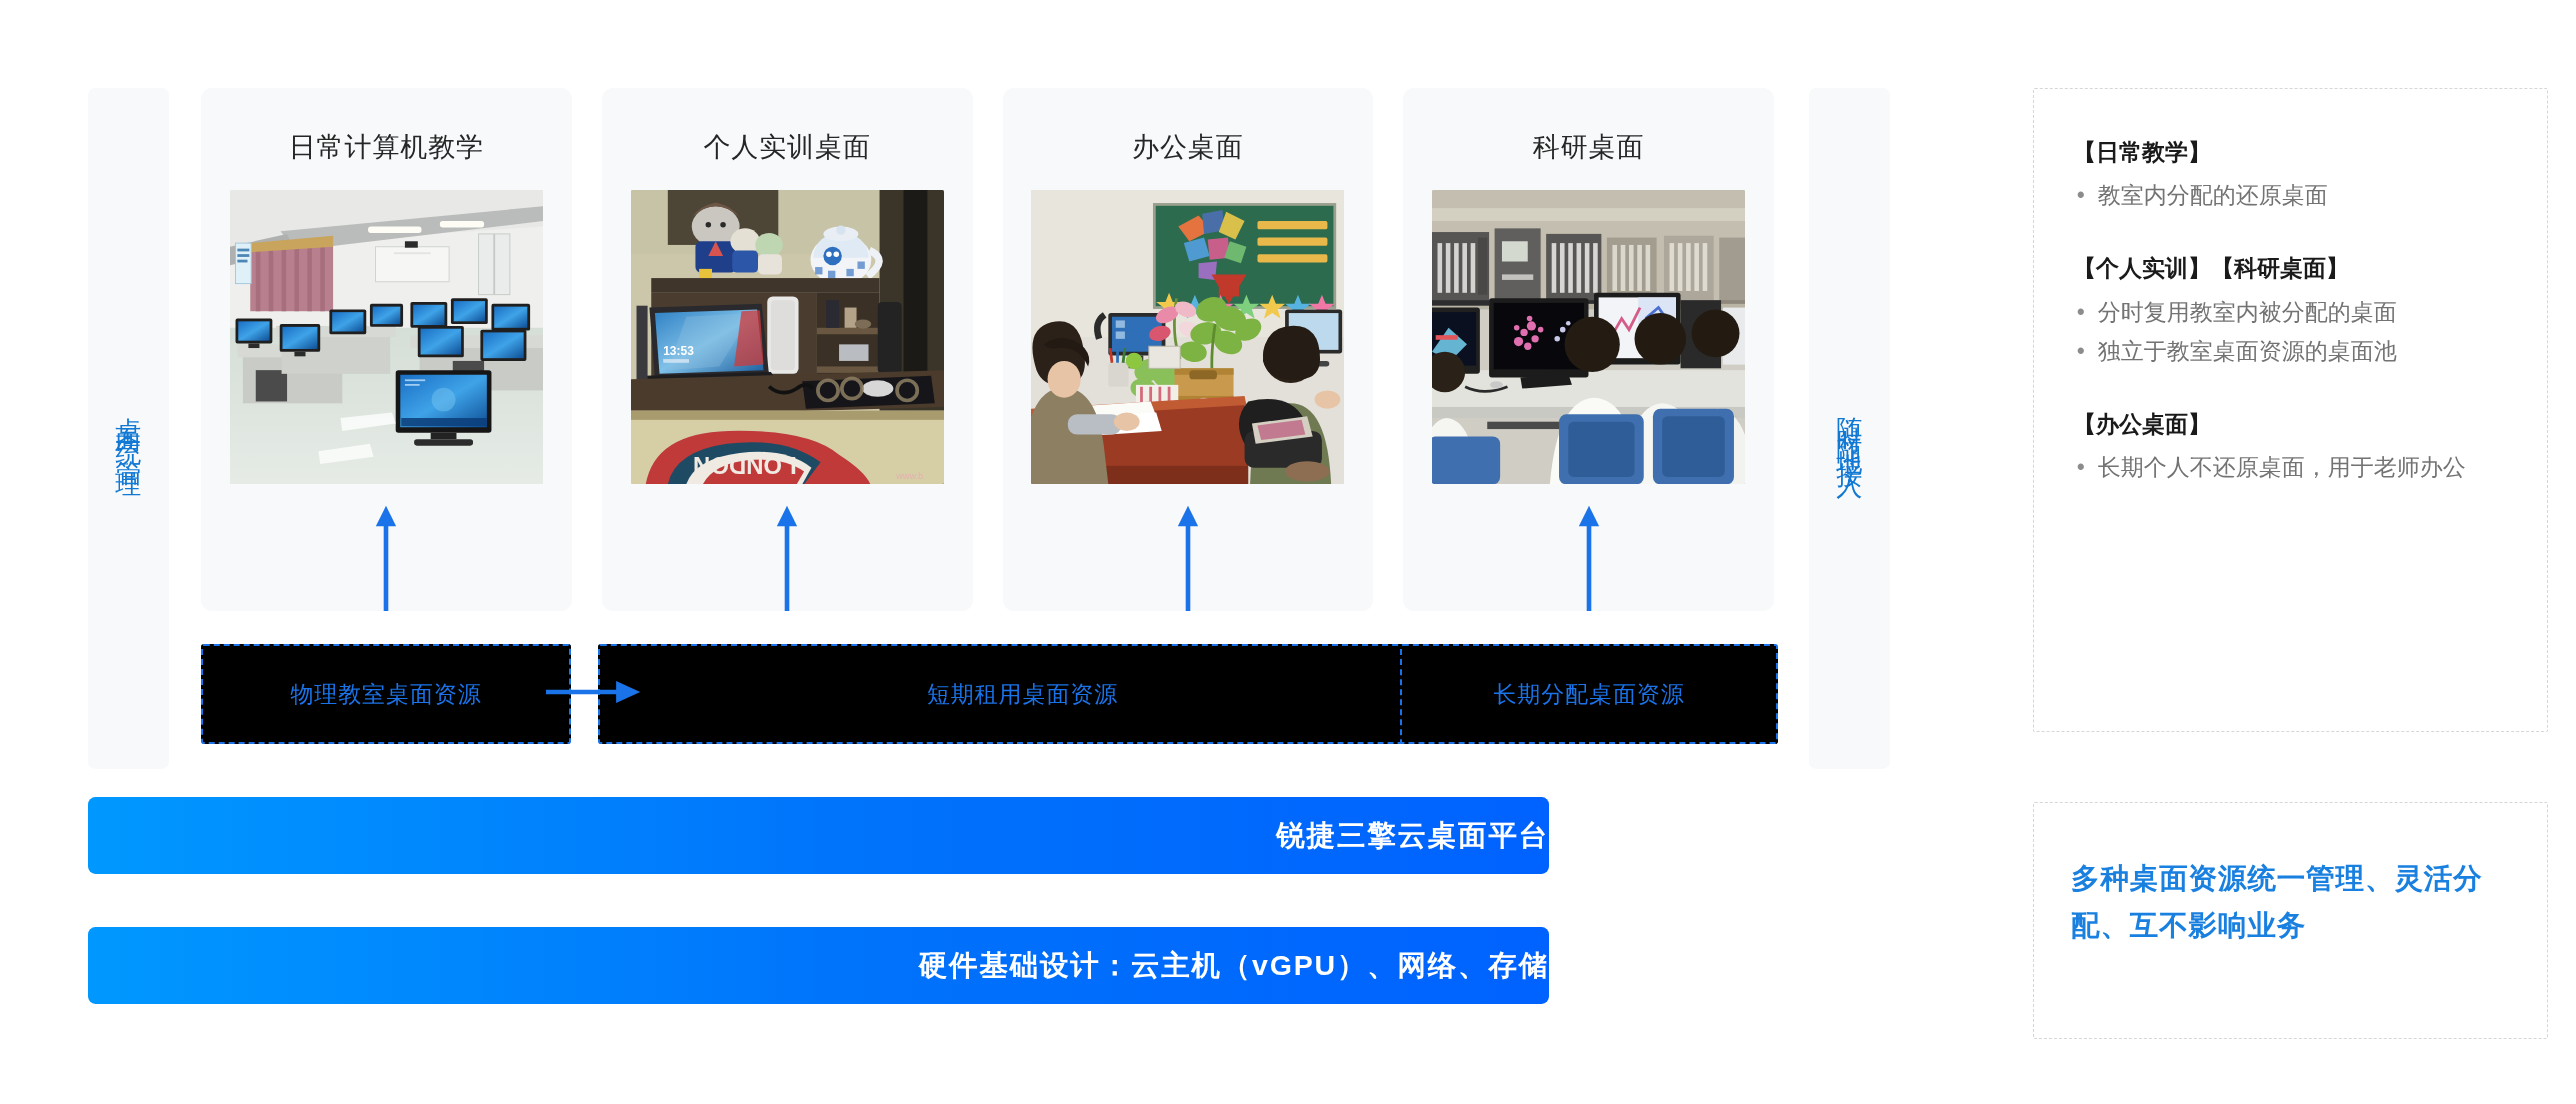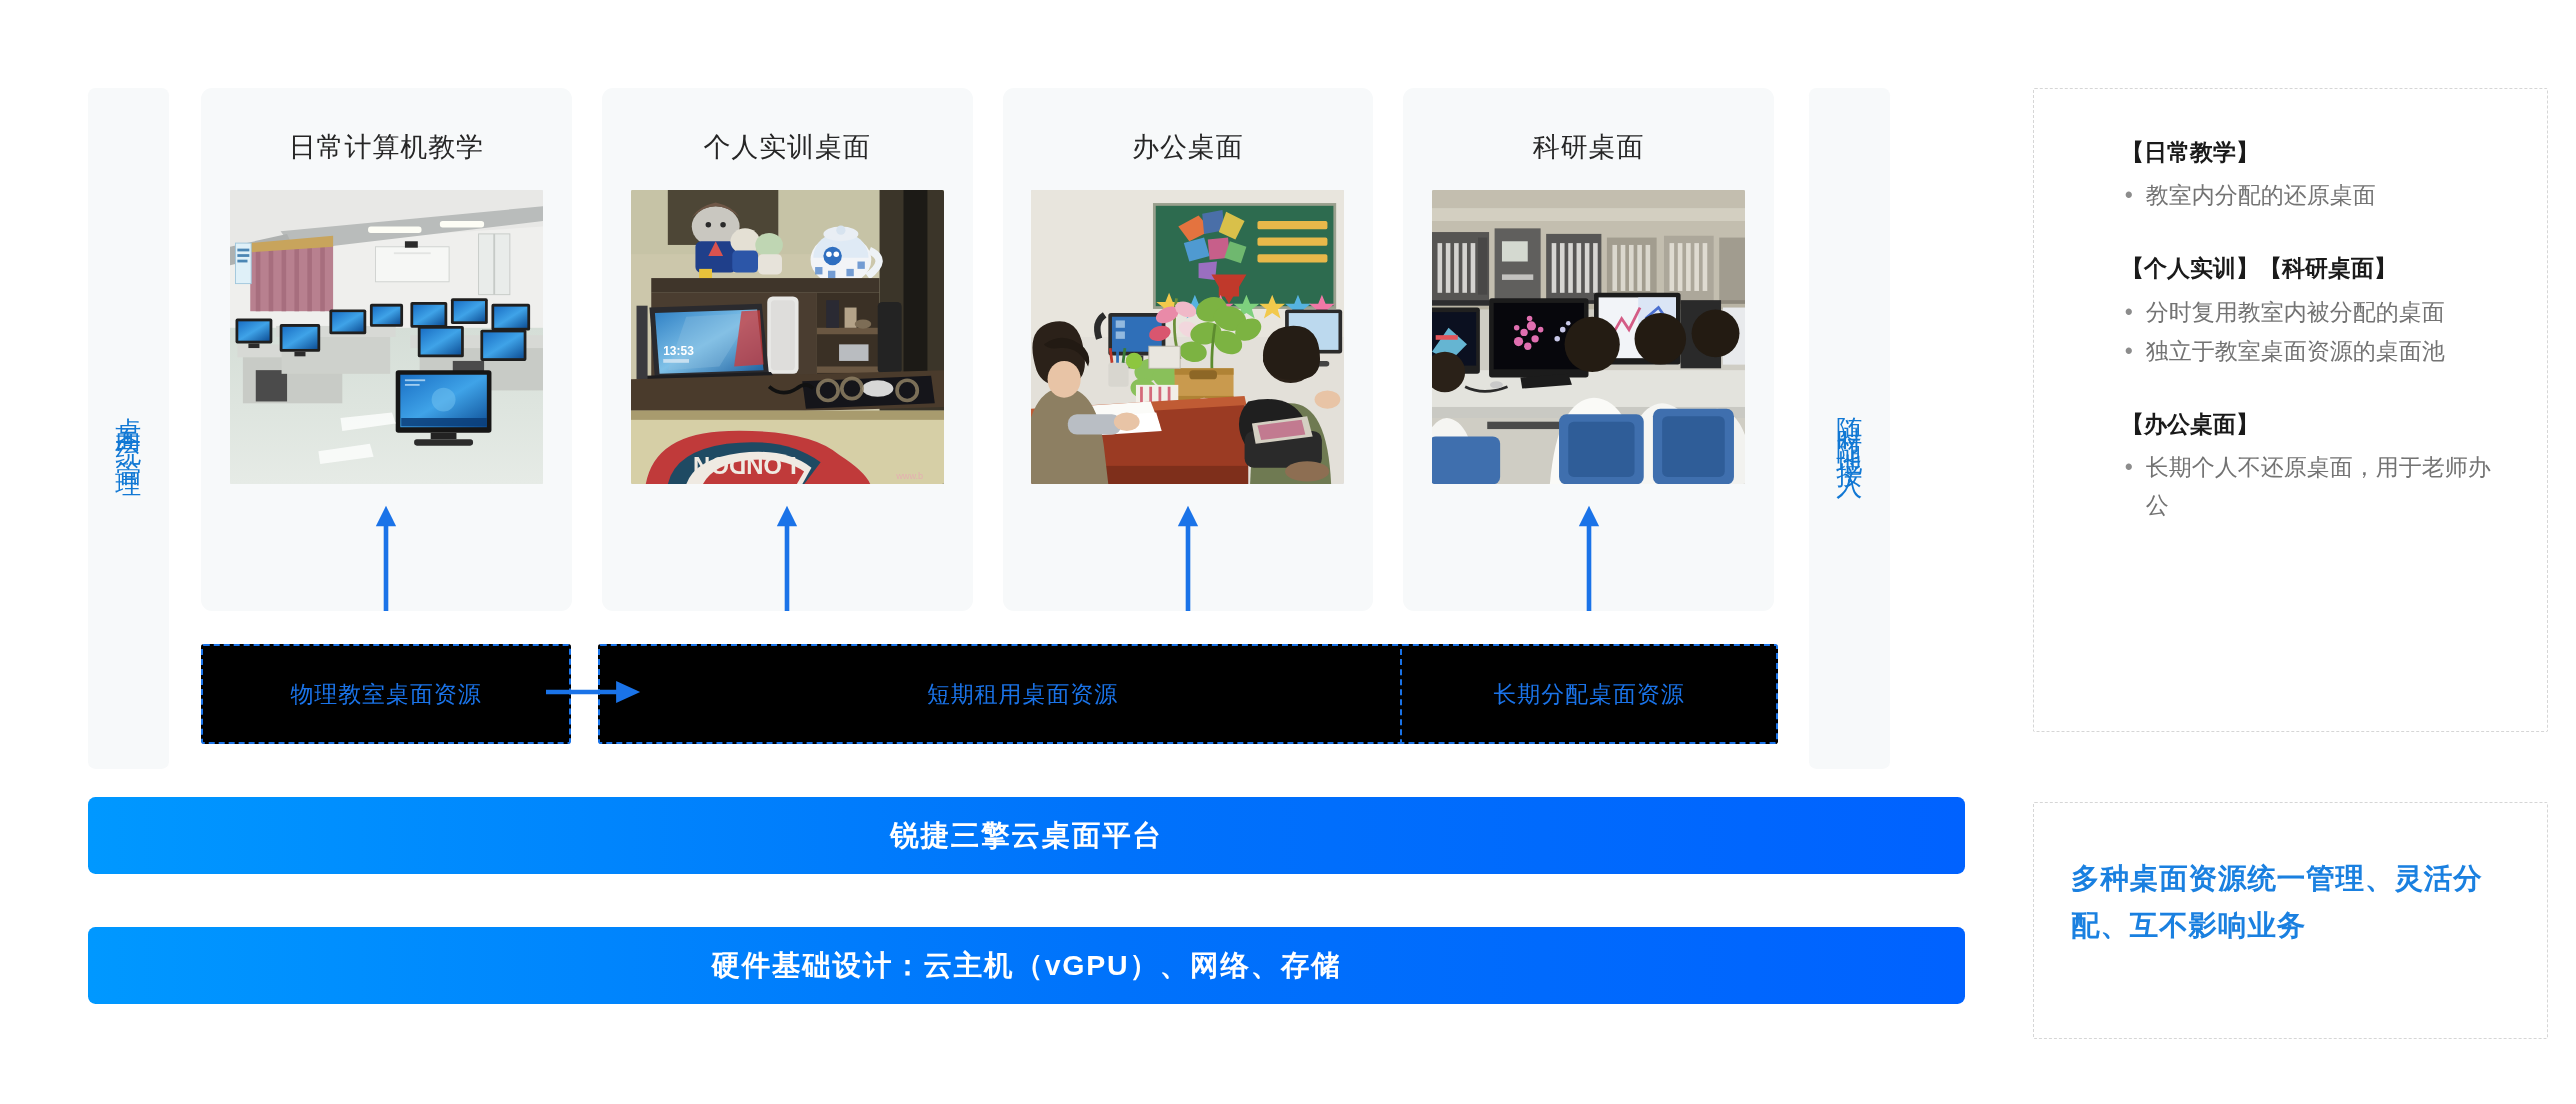--- a/index.html
+++ b/index.html
@@ -130,26 +130,26 @@
     top: 679px;
     width: 96px;
     height: 26px;
   }
   .h-arrow svg { display: block; }
 
   
   .banner {
     position: absolute;
     left: 88px;
-    width: 1877px;
+    width: 1461px;
     height: 77px;
     border-radius: 7.4px;
     display: flex;
     align-items: center;
-    justify-content: center;
+    justify-content: flex-end;
     color: #ffffff;
     font-weight: bold;
     font-size: 28.5px;
     letter-spacing: 1.8px;
     white-space: nowrap;
   }
   .banner-platform { top: 797px; background: linear-gradient(90deg,#0098ff 0%,#0072fb 55%,#0062ff 100%); }
   .banner-hardware { top: 927px; background: linear-gradient(90deg,#0098ff 0%,#0072fb 55%,#0062ff 100%); }
 
   
@@ -162,21 +162,21 @@
     position: absolute;
     left: 101px;
     width: 515px;
     border: 1.8px dashed #d6d6d6;
     border-radius: 1.8px;
     box-sizing: border-box;
   }
   .note-panel-legend { top: 88px; height: 644px; padding: 48px 39px 0 39px; }
   .note-panel-summary { top: 802px; height: 237px; padding: 52px 37px 0 37px; }
 
-  .note-group { margin-bottom: 39px; margin-left: 48px; }
+  .note-group { margin-bottom: 39px; }
   .note-group:last-child { margin-bottom: 0; }
   .note-head {
     font-size: 23px;
     font-weight: bold;
     color: #1a1a1a;
     line-height: 1.35;
     margin: 0 0 9.2px 0;
     white-space: nowrap;
   }
   .note-item {

